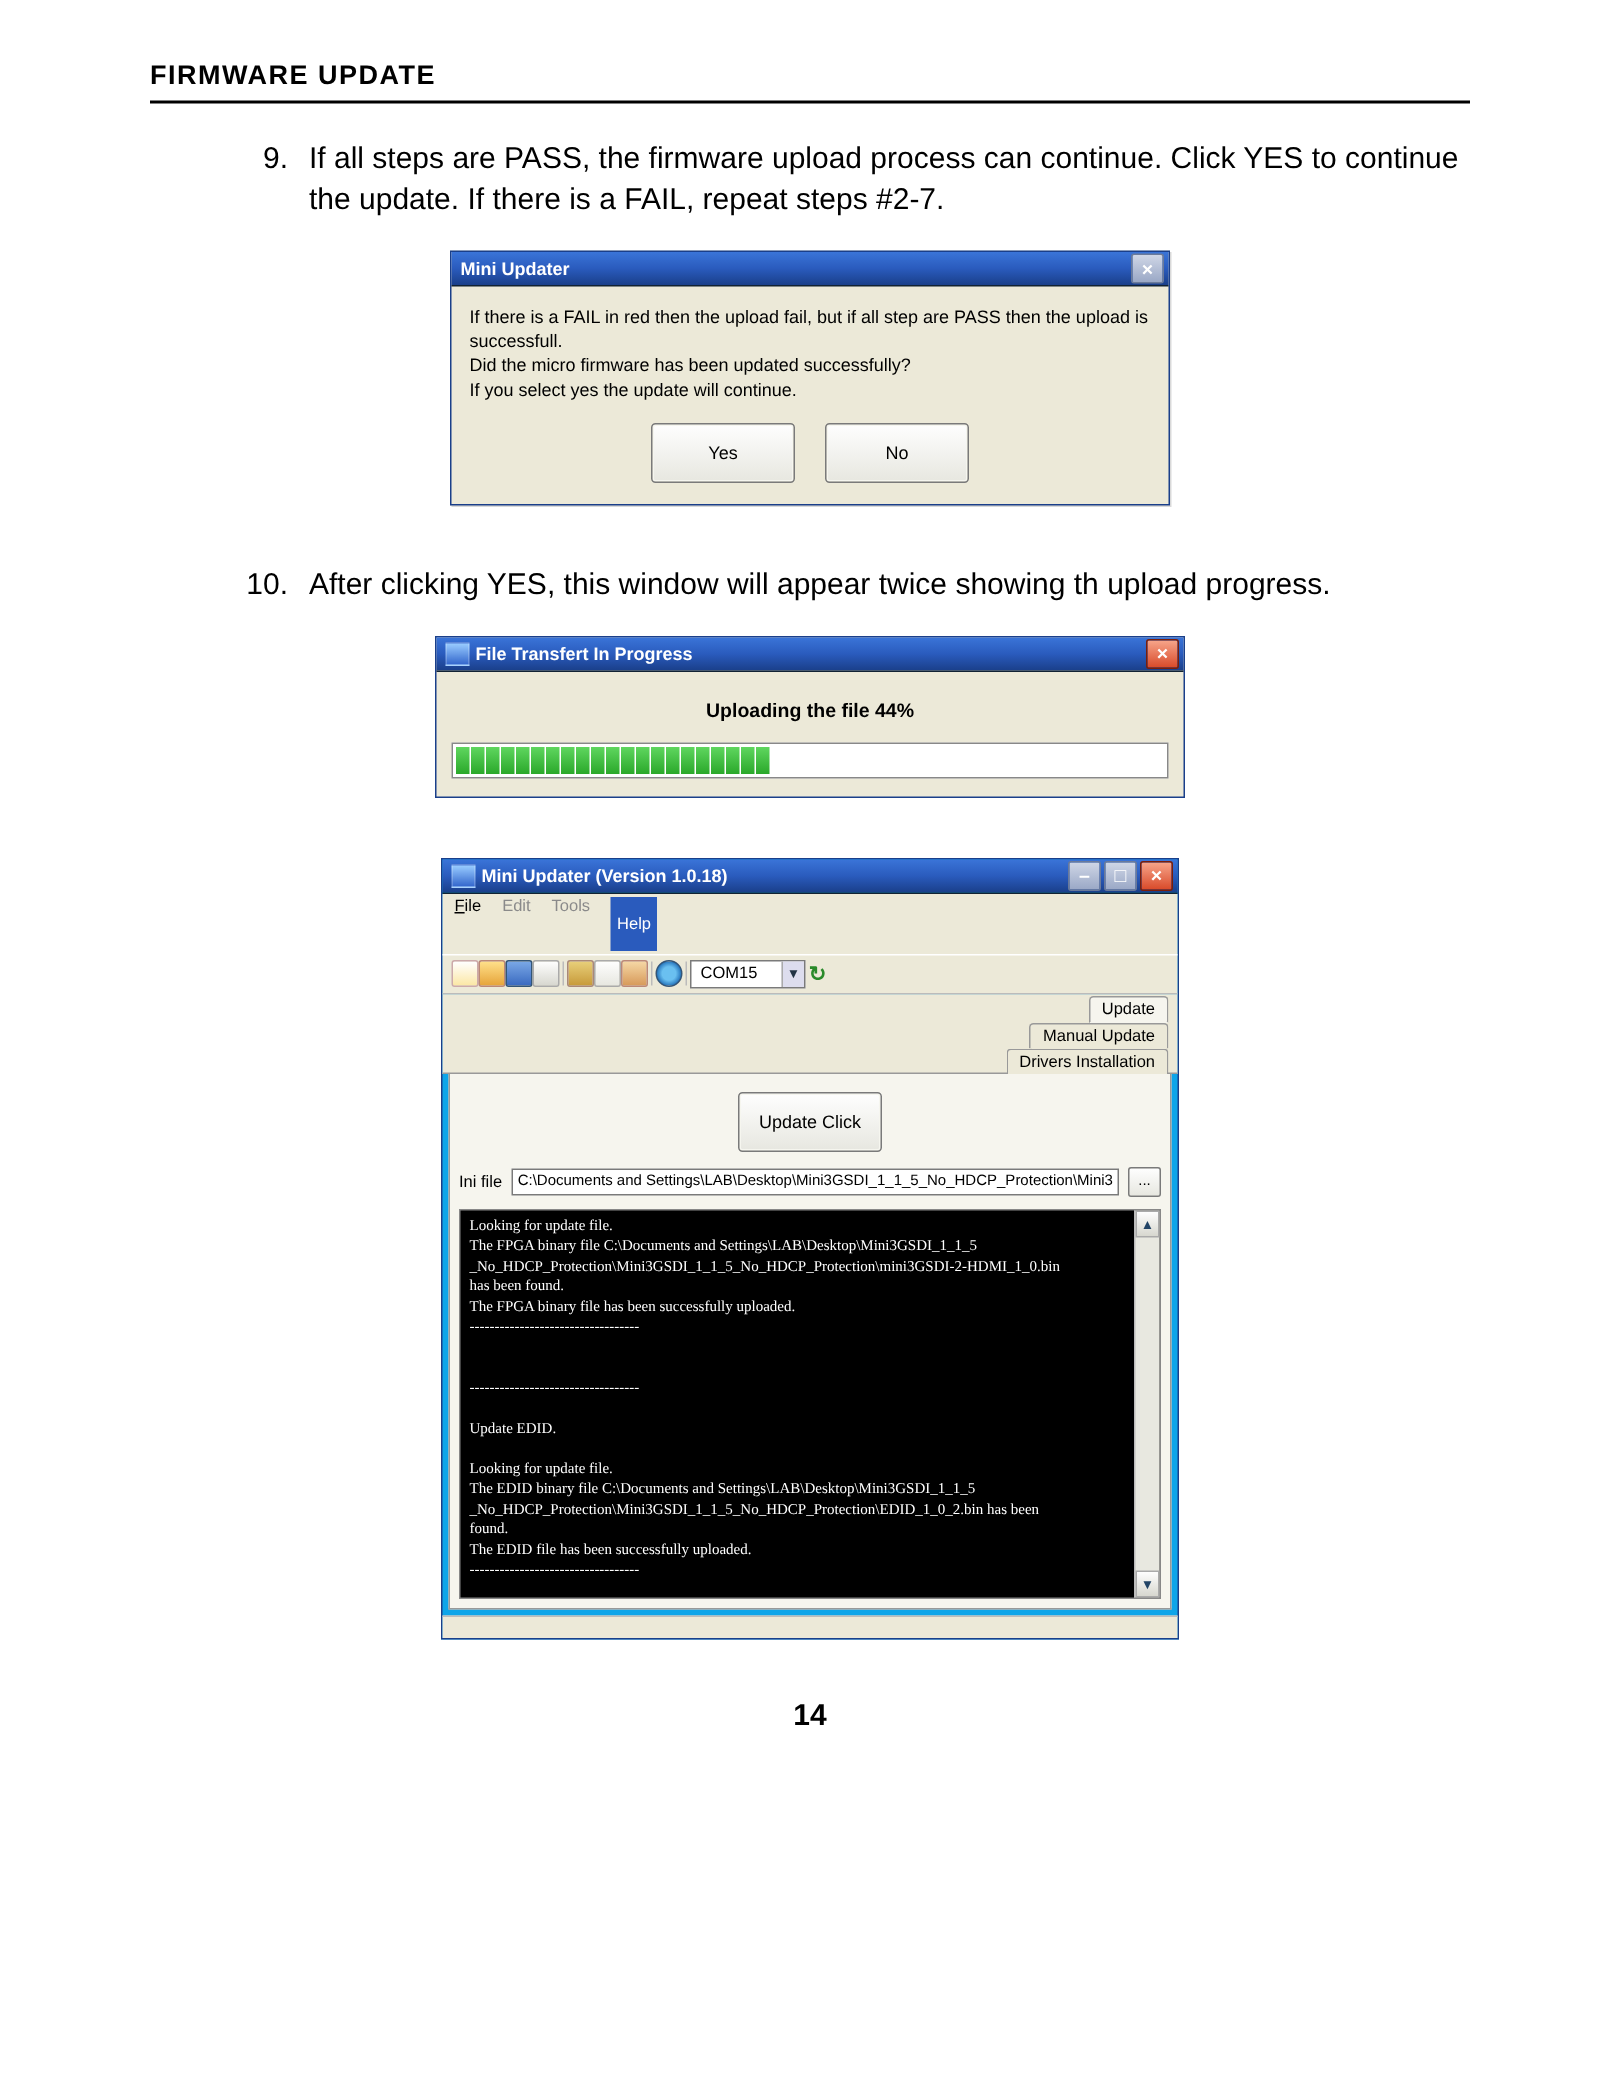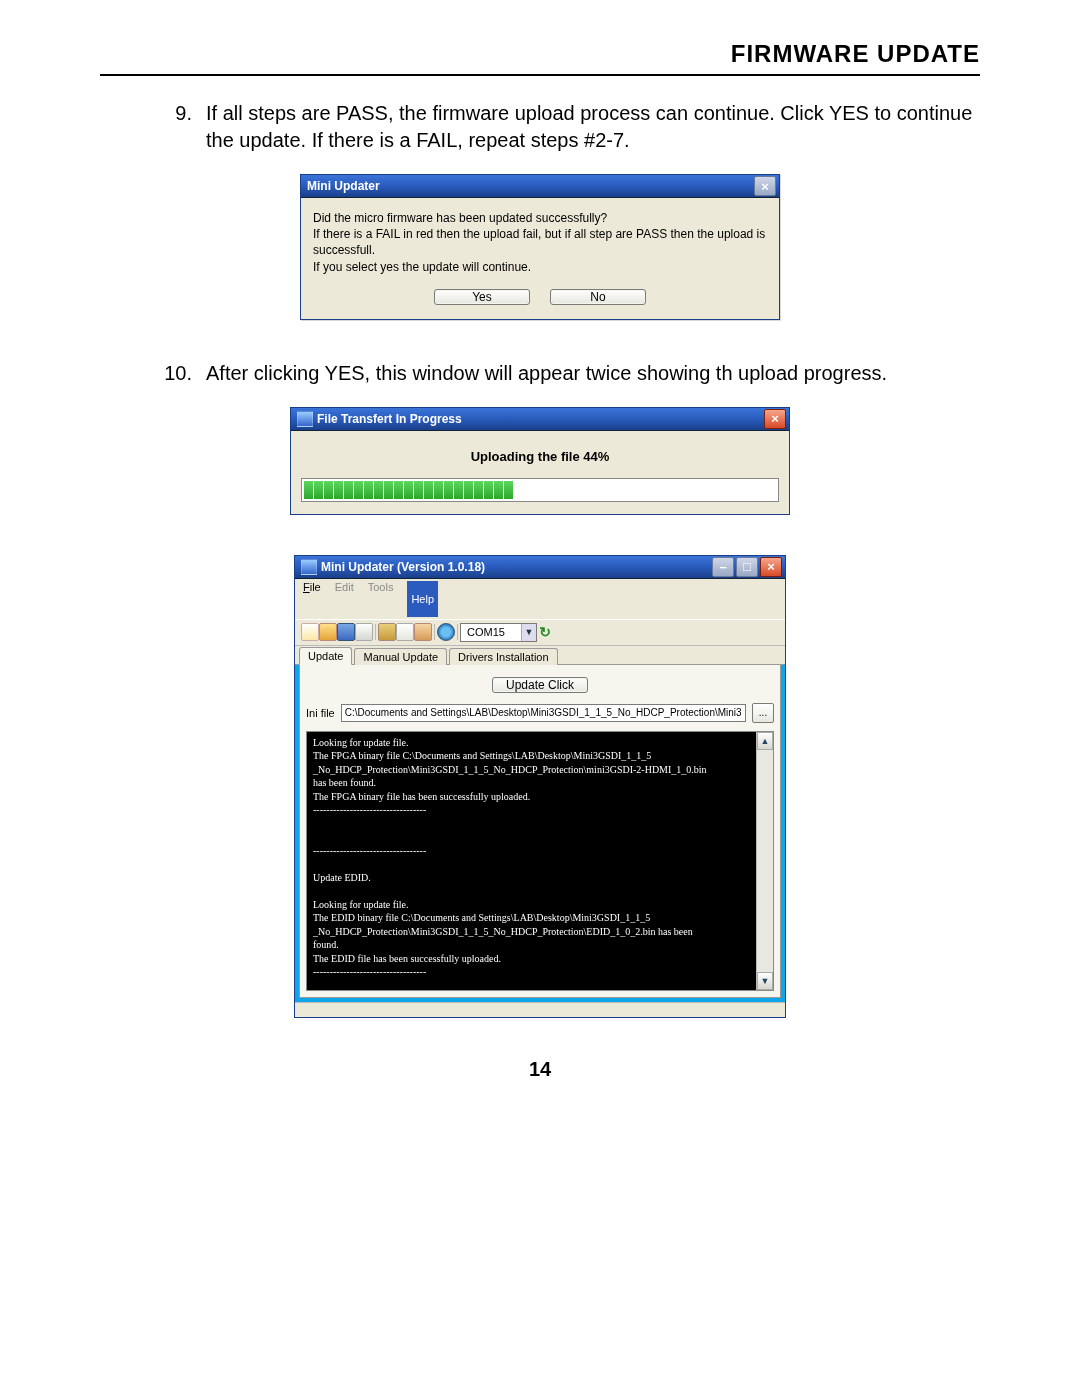--- a/index.html
+++ b/index.html
@@ -9,23 +9,23 @@
     font-family: Arial, Helvetica, sans-serif;
     color: #000;
   }
   .page {
     width: 1080px;
     margin: 0 auto;
     padding: 40px 100px 40px 100px;
     box-sizing: border-box;
   }
   .page-title {
-    text-align: right;
+    text-align: left;
     font-weight: bold;
-    font-size: 24px;
+    font-size: 18px;
     letter-spacing: 1px;
     margin-bottom: 6px;
   }
   hr.rule {
     border: none;
     border-top: 2px solid #000;
     margin: 0 0 24px 0;
   }
   .step {
     display: flex;
@@ -86,21 +86,21 @@
   .dlg1 .body {
     padding: 12px 12px 6px 12px;
     line-height: 1.35;
   }
   .dlg1 .btnrow {
     display: flex; justify-content: center; gap: 20px;
     padding: 8px 0 14px 0;
   }
   .xp-btn {
     min-width: 74px;
-    padding: 0 10px;
+    padding: 12px 10px;
     font-size: 12px;
     background: linear-gradient(#fefefe,#e7e7e0);
     border: 1px solid #7a7a7a;
     border-radius: 3px;
     box-shadow: 0 0 0 1px #f6f6ef inset;
     text-align: center;
   }
 
   
   .dlg2 {
@@ -168,20 +168,21 @@
     width:16px; height:16px;
     display:flex; align-items:center; justify-content:center;
     color:#2a8a2a; font-weight:bold; font-size:14px;
   }
   .tabbar {
     display:flex; align-items:flex-end;
     padding: 0 4px;
     background:#ece9d8;
     border-bottom:1px solid #999;
     font-size:11px;
+    flex-direction:column;
   }
   .tab {
     padding: 2px 8px;
     border:1px solid #999;
     border-bottom:none;
     background:#ece9d8;
     margin-right:2px;
     border-top-left-radius:3px;
     border-top-right-radius:3px;
     position: relative;
@@ -267,22 +268,22 @@
   </div>
 
   <div class="fig">
     <div class="dlg1">
       <div class="titlebar">
         <span>Mini Updater</span>
         <span class="spacer"></span>
         <div class="winbtn gray">×</div>
       </div>
       <div class="body">
+        <div>If there is a FAIL in red then the upload fail, but if all step are PASS then the upload is successfull.</div>
         <div>Did the micro firmware has been updated successfully?</div>
-        <div>If there is a FAIL in red then the upload fail, but if all step are PASS then the upload is successfull.</div>
         <div>If you select yes the update will continue.</div>
       </div>
       <div class="btnrow">
         <div class="xp-btn">Yes</div>
         <div class="xp-btn">No</div>
       </div>
     </div>
   </div>
 
   <div class="step">

